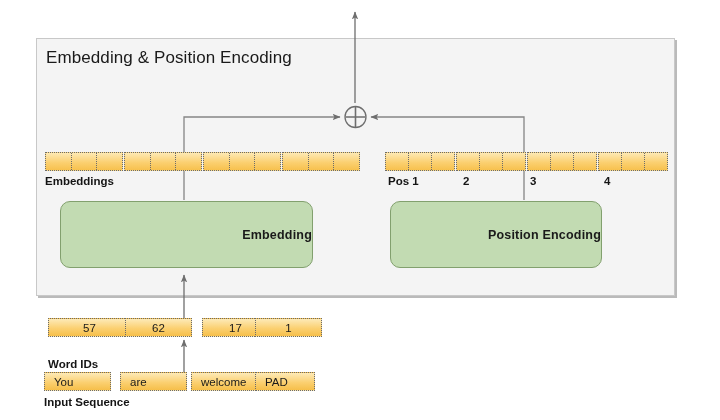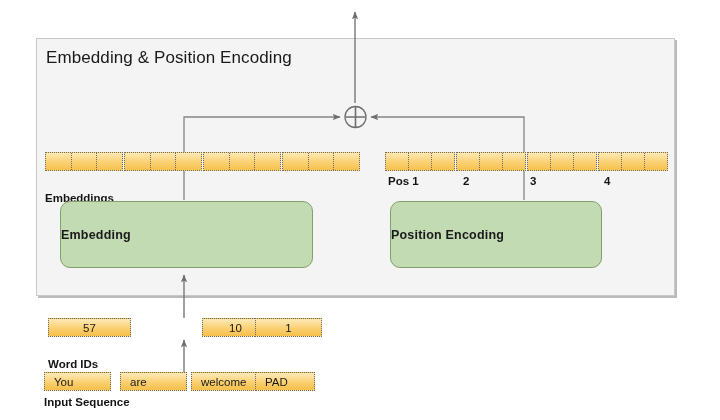--- a/index.html
+++ b/index.html
@@ -31,21 +31,21 @@
     white-space:nowrap;
   }
 
   
   .green-box{
     position:absolute;
     background:#c2dbb2;
     border:1px solid #82a06e;
     border-radius:10px;
     box-sizing:border-box;
-    display:flex;align-items:center;justify-content:flex-start;
+    display:flex;align-items:center;justify-content:flex-end;
     font-size:12.5px;font-weight:bold;color:#1a1a1a;
     letter-spacing:0.2px;
   }
   #embedding-box{left:60px;top:201px;width:253px;height:67px;}
   #posenc-box{left:390px;top:201px;width:212px;height:67px;}
 
   
   .vec-group{
     position:absolute;
     height:19px;
@@ -136,21 +136,21 @@
   <div class="vec-group" style="left:203px;top:152px;width:78px;">
     <div class="vec-cell"></div>
     <div class="vec-cell"></div>
     <div class="vec-cell"></div>
   </div>
   <div class="vec-group" style="left:282px;top:152px;width:78px;">
     <div class="vec-cell"></div>
     <div class="vec-cell"></div>
     <div class="vec-cell"></div>
   </div>
-  <div class="lbl" style="left:45px;top:192px;text-align:center;">Embeddings</div>
+  <div class="lbl" style="left:45px;top:175px;text-align:center;">Embeddings</div>
 
   <div class="vec-group" style="left:385px;top:152px;width:70px;">
     <div class="vec-cell"></div>
     <div class="vec-cell"></div>
     <div class="vec-cell"></div>
   </div>
   <div class="vec-group" style="left:456px;top:152px;width:70px;">
     <div class="vec-cell"></div>
     <div class="vec-cell"></div>
     <div class="vec-cell"></div>
@@ -172,21 +172,22 @@
   <div class="lbl" style="left:604px;top:175px;">4</div>
 
   <div class="green-box" id="embedding-box">
     <span>Embedding</span>
   </div>
   <div class="green-box" id="posenc-box">
     <span>Position Encoding</span>
   </div>
 
   <div class="chip center" style="left:48px;top:318px;width:83px;">57</div>
-  <div class="chip center" style="left:202px;top:318px;width:67px;">10</div>
+  <div class="chip center" style="left:125px;top:318px;width:67px;">62</div>
+  <div class="chip center" style="left:202px;top:318px;width:67px;">17</div>
   <div class="chip center" style="left:255px;top:318px;width:67px;">1</div>
   <div class="lbl" style="left:48px;top:342px;margin-top:16px;">Word IDs</div>
 
   <div class="chip" style="left:120px;top:372px;width:67px;">are</div>
   <div class="chip" style="left:44px;top:372px;width:67px;">You</div>
   <div class="chip" style="left:191px;top:372px;width:67px;">welcome</div>
   <div class="chip" style="left:255px;top:372px;width:60px;">PAD</div>
   <div class="lbl" style="left:44px;top:396px;">Input Sequence</div>
 
 </div>

